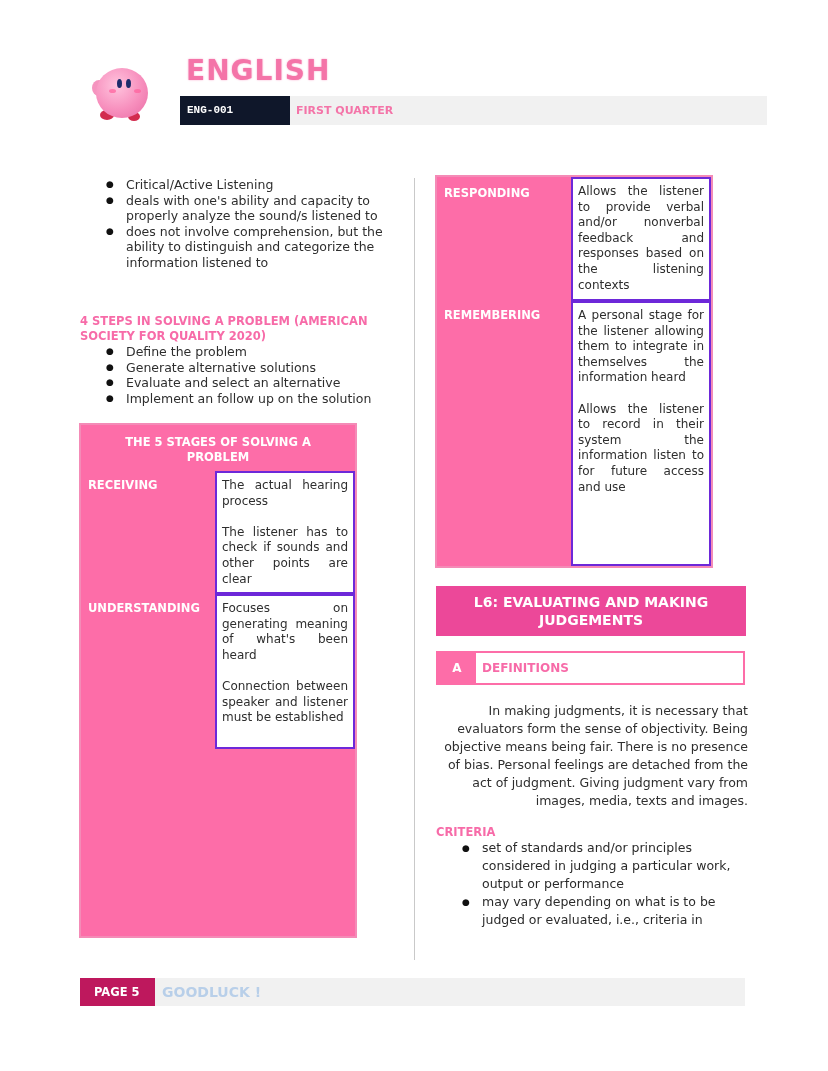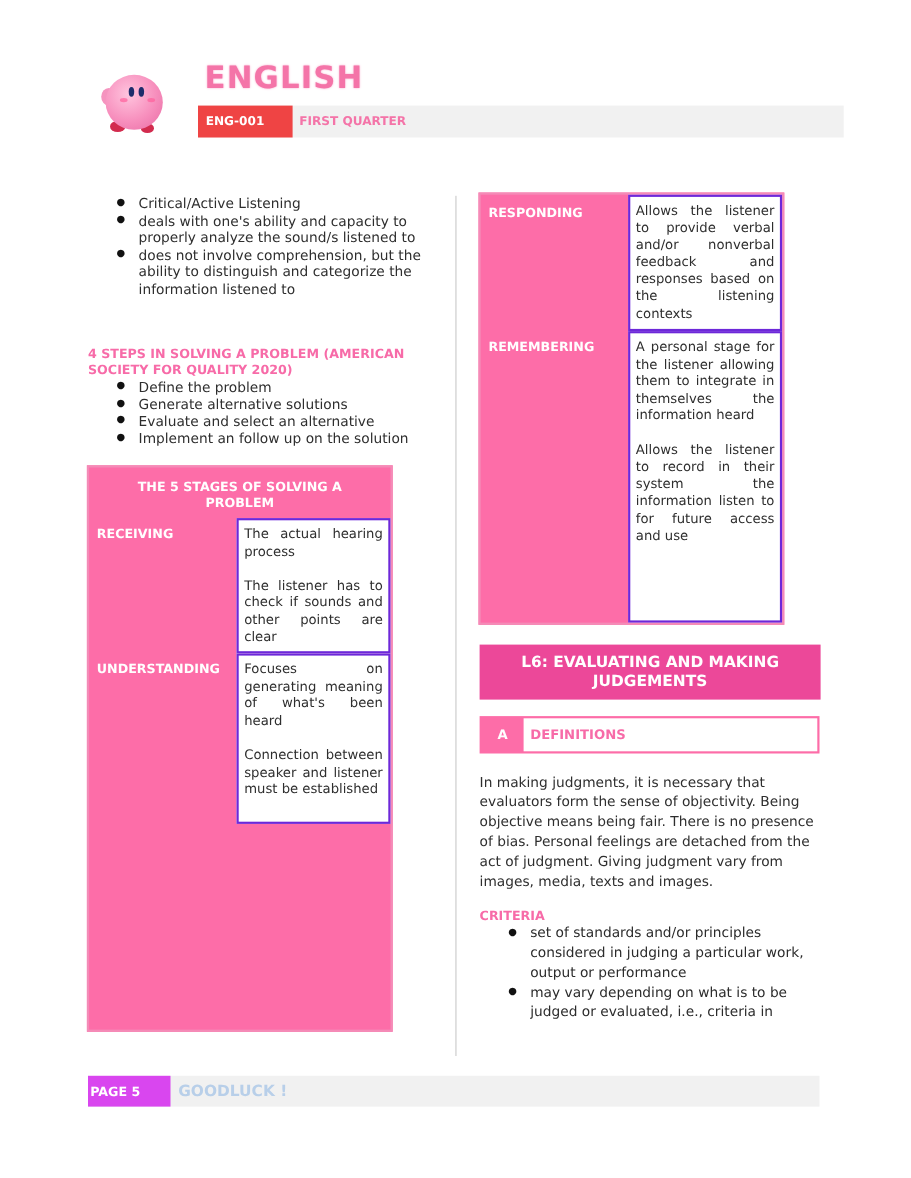--- a/index.html
+++ b/index.html
@@ -14,22 +14,22 @@
     .kirby .foot2 { position: absolute; left: 38px; top: 46px; width: 12px; height: 9px; border-radius: 50%; background: #d22b4e; }
     .kirby .eye { position: absolute; top: 13px; width: 5px; height: 9px; border-radius: 50%; background: #1d2c6b; }
     .kirby .e1 { left: 27px; } .kirby .e2 { left: 36px; }
     .kirby .blush { position: absolute; top: 23px; width: 7px; height: 4px; border-radius: 50%; background: #ff5f9b; opacity: .7; }
     .kirby .b1 { left: 19px; } .kirby .b2 { left: 44px; }
 
     .title { position: absolute; left: 186px; top: 54px; font-family: "DejaVu Sans", sans-serif; font-weight: bold;
       font-size: 28px; letter-spacing: 1px; color: #f474a8; text-shadow: 0 0 2px #f9a3c8; }
 
     .header-bar { position: absolute; left: 180px; top: 96px; width: 587px; height: 29px; background: #f1f1f1; display: flex; }
-    .header-bar .code { width: 86px; height: 29px; background: #ef4444; color: #ffffff; font-weight: bold; font-size: 11px;
-      padding-left: 7px; line-height: 29px; }
+    .header-bar .code { width: 110px; height: 29px; background: #0f172a; color: #ffffff; font-weight: bold; font-size: 11px;
+      padding-left: 7px; line-height: 29px; font-family: Liberation Mono, monospace; }
     .header-bar .quarter { color: #f474a8; font-weight: bold; font-size: 11px; padding-left: 6px; line-height: 29px; }
 
     .divider { position: absolute; left: 414px; top: 178px; width: 1px; height: 782px; background: #c9c9c9; }
 
     .pink-head { color: #f76ba8; font-weight: bold; font-size: 11.5px; }
     .body-text { font-size: 12.5px; line-height: 15.6px; color: #2e2e2e; }
 
     .sec-analytical { position: absolute; left: 80px; top: 177px; width: 330px; }
     .sec-steps { position: absolute; left: 80px; top: 314px; width: 330px; }
     ul.bullets { list-style: none; padding-left: 26px; }
@@ -52,27 +52,27 @@
     .tbl-right .label { width: 134px; }
     .tbl-right .desc { width: 140px; }
 
     .l6-banner { position: absolute; left: 436px; top: 586px; width: 310px; height: 50px; background: #ec4899; color: #ffffff;
       font-weight: bold; font-size: 14px; text-align: center; line-height: 18px; padding-top: 7px; }
 
     .def-bar { position: absolute; left: 436px; top: 651px; width: 309px; height: 34px; background: #fd6da8; display: flex; padding: 2px; }
     .def-bar .letter { width: 38px; color: #ffffff; font-weight: bold; font-size: 12px; text-align: center; line-height: 30px; }
     .def-bar .label { flex: 1; background: #ffffff; color: #f76ba8; font-weight: bold; font-size: 12px; line-height: 30px; padding-left: 6px; }
 
-    .def-para { position: absolute; left: 436px; top: 702px; width: 312px; font-size: 12.5px; line-height: 18px; color: #2e2e2e; }
+    .def-para { position: absolute; left: 436px; top: 702px; width: 312px; font-size: 12.5px; line-height: 18px; color: #2e2e2e; text-align: right; }
 
     .criteria { position: absolute; left: 436px; top: 825px; width: 312px; }
     .criteria ul.bullets li { font-size: 12.5px; line-height: 18px; }
 
     .footer-bar { position: absolute; left: 80px; top: 978px; width: 665px; height: 28px; background: #f1f1f1; display: flex; }
-    .footer-bar .page { width: 75px; background: #d946ef; color: #ffffff; font-weight: bold; font-size: 11.5px; line-height: 28px; padding-left: 2px; }
+    .footer-bar .page { width: 75px; background: #be185d; color: #ffffff; font-weight: bold; font-size: 11.5px; line-height: 28px; padding-left: 14px; }
     .footer-bar .msg { color: #b8cfe9; font-weight: bold; font-size: 14px; line-height: 28px; padding-left: 7px; }
   </style>
 </head>
 <body>
 
 <div class="kirby">
   <div class="arm"></div>
   <div class="foot1"></div>
   <div class="foot2"></div>
   <div class="body"></div>

